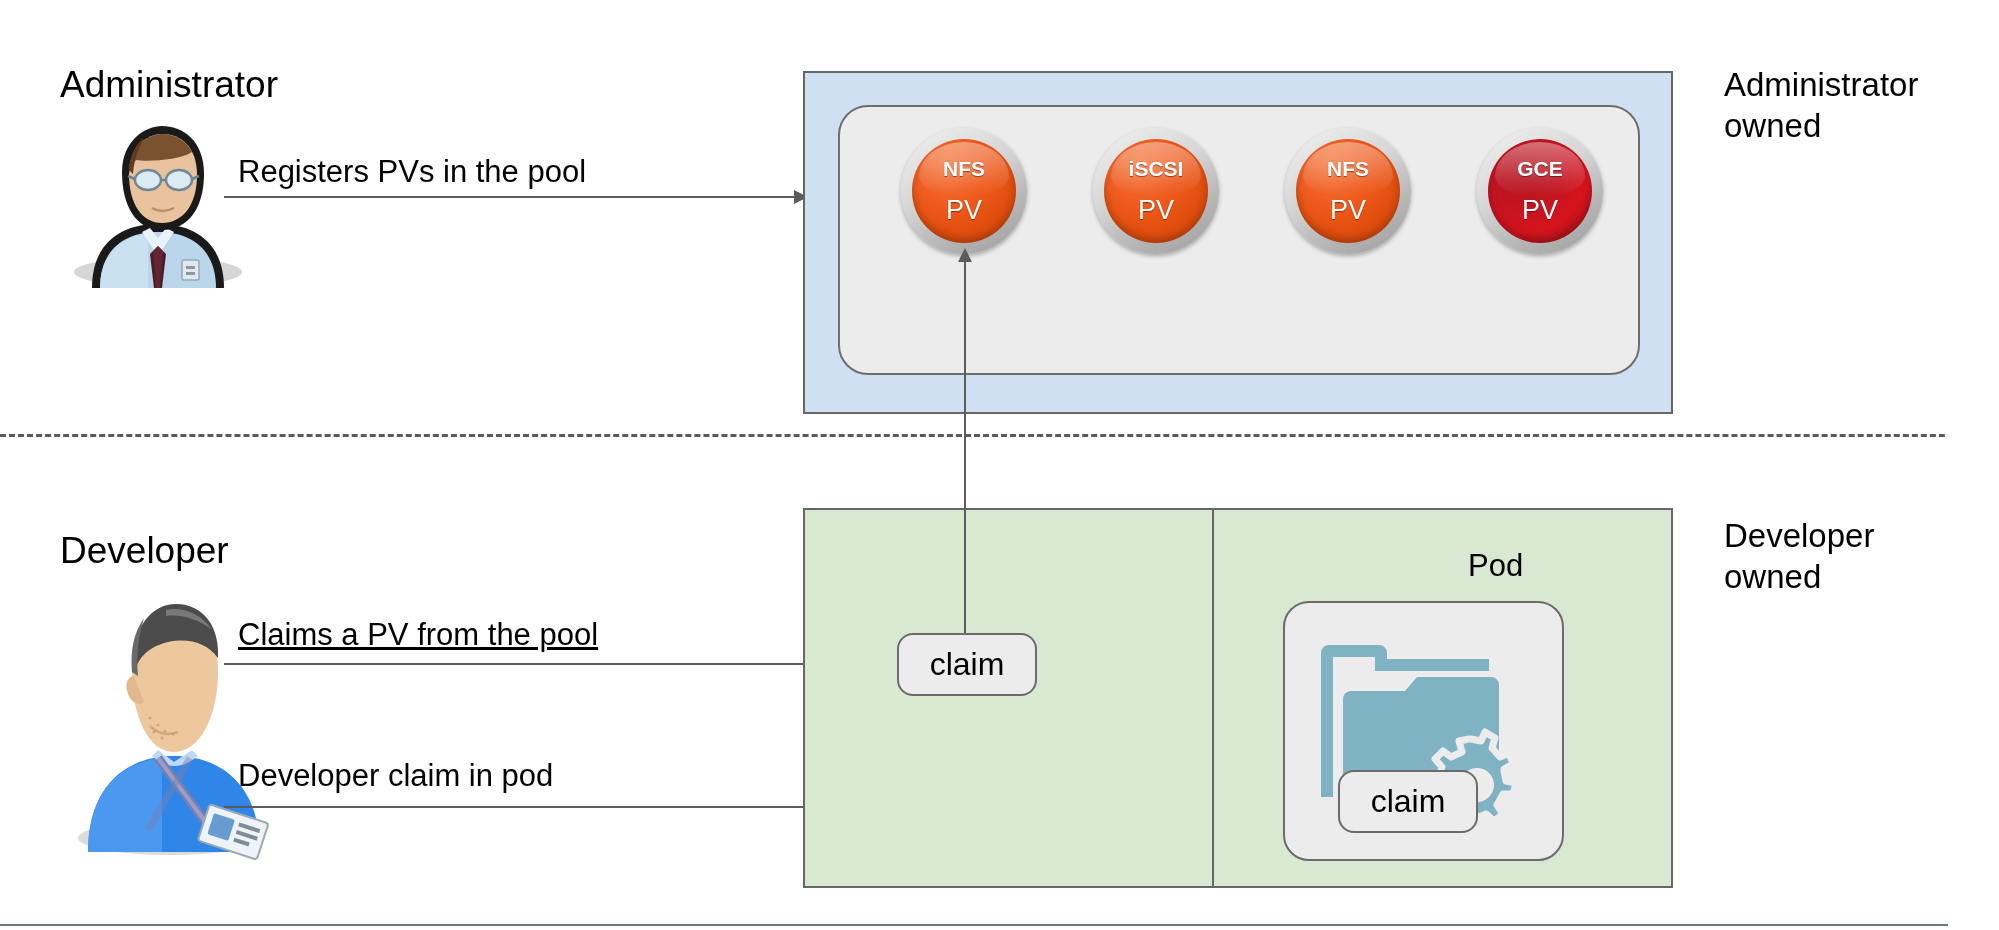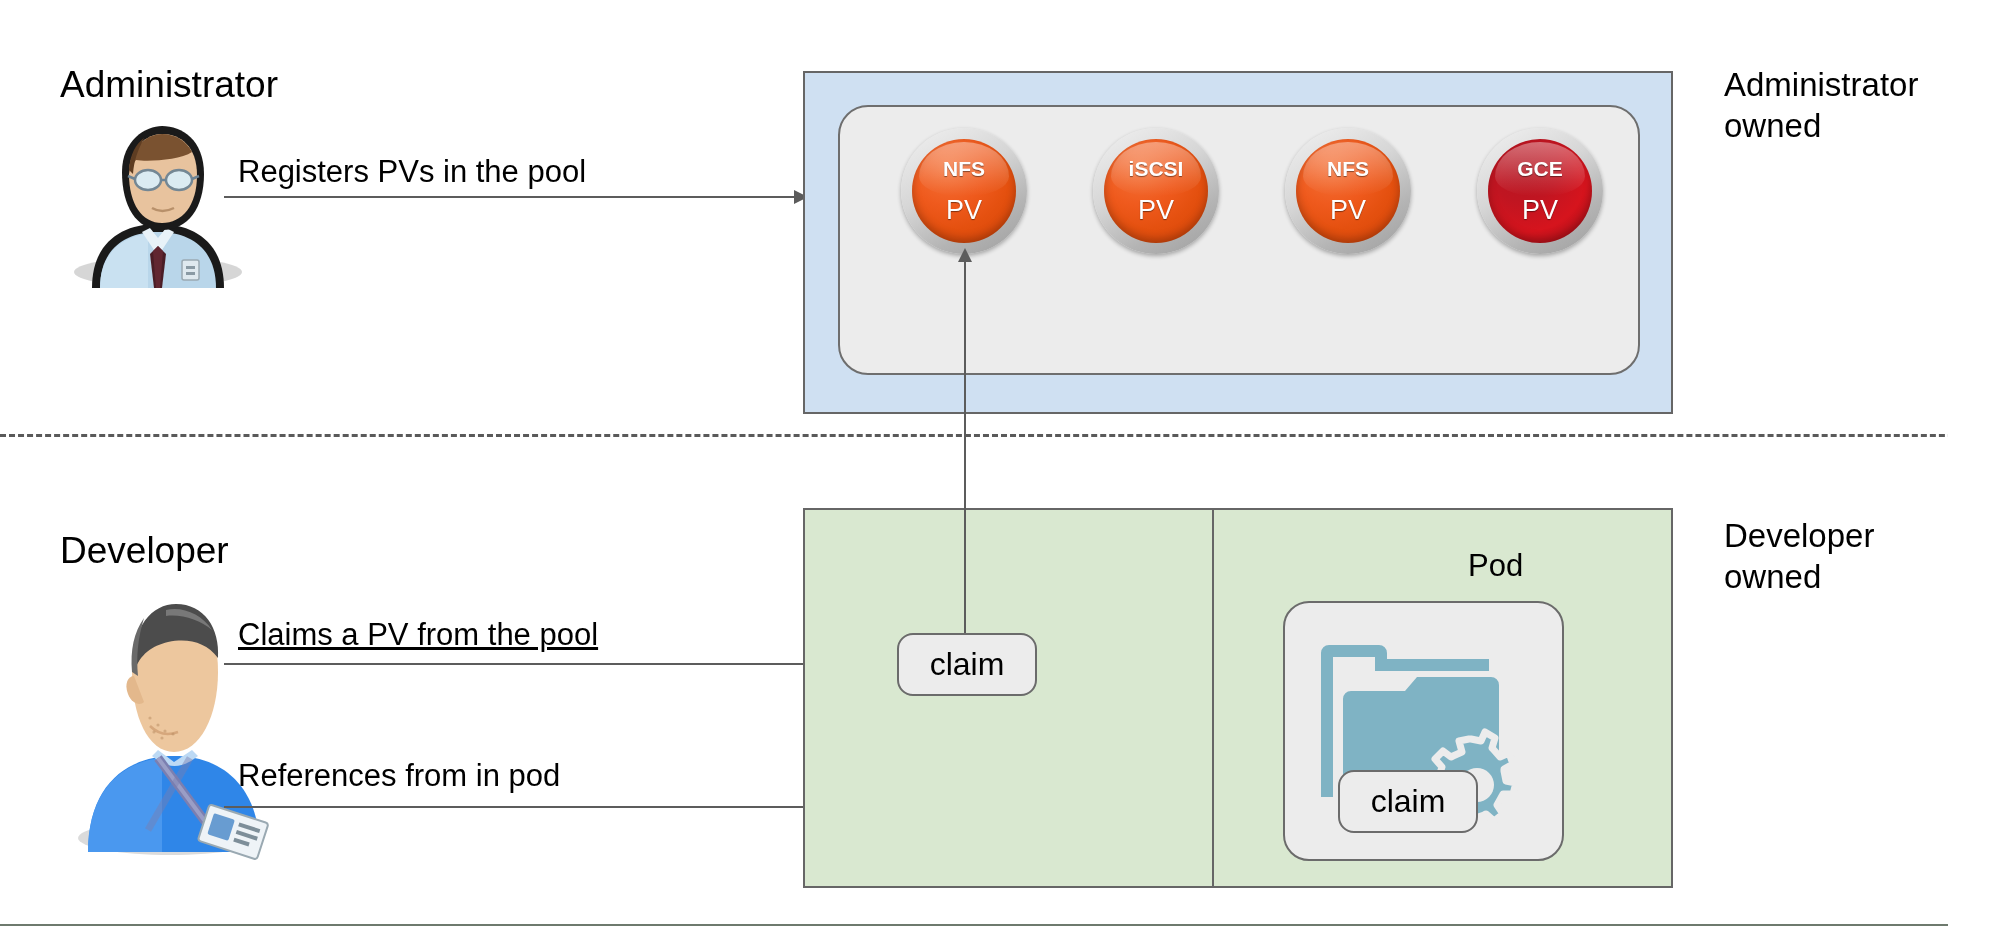--- a/index.html
+++ b/index.html
@@ -297,21 +297,21 @@
         <circle cx="84" cy="152" r="1.6"></circle>
           <circle cx="92" cy="158" r="1.6"></circle>
       </g>
     </svg>
   </div>
 
   <div class="abs conn-label noselect" style="left:238px; top:611px;text-decoration:underline;">Claims a PV from the pool</div>
   <div class="abs conn-line-h" style="left:224px; top:663px; width:653px;"></div>
   <div class="abs arrowhead-right" style="left:875px; top:657px;"></div>
 
-  <div class="abs conn-label noselect" style="left:238px; top:752px;">References from in pod</div>
+  <div class="abs conn-label noselect" style="left:238px; top:752px;">Developer claim in pod</div>
   <div class="abs conn-line-h" style="left:224px; top:806px; width:1094px;"></div>
   <div class="abs arrowhead-right" style="left:1316px; top:800px;"></div>
 
   <div class="abs panel panel-dev" style="left:803px; top:508px; width:870px; height:380px;"></div>
   <div class="abs dev-divider" style="left:1212px; top:508px; height:380px;"></div>
 
   <div class="abs conn-line-v" style="left:964px; top:260px; height:375px;"></div>
   <div class="abs arrowhead-up" style="left:958px; top:248px;"></div>
 
   <div class="abs claim-box" style="left:897px; top:633px; width:140px; height:63px;">

